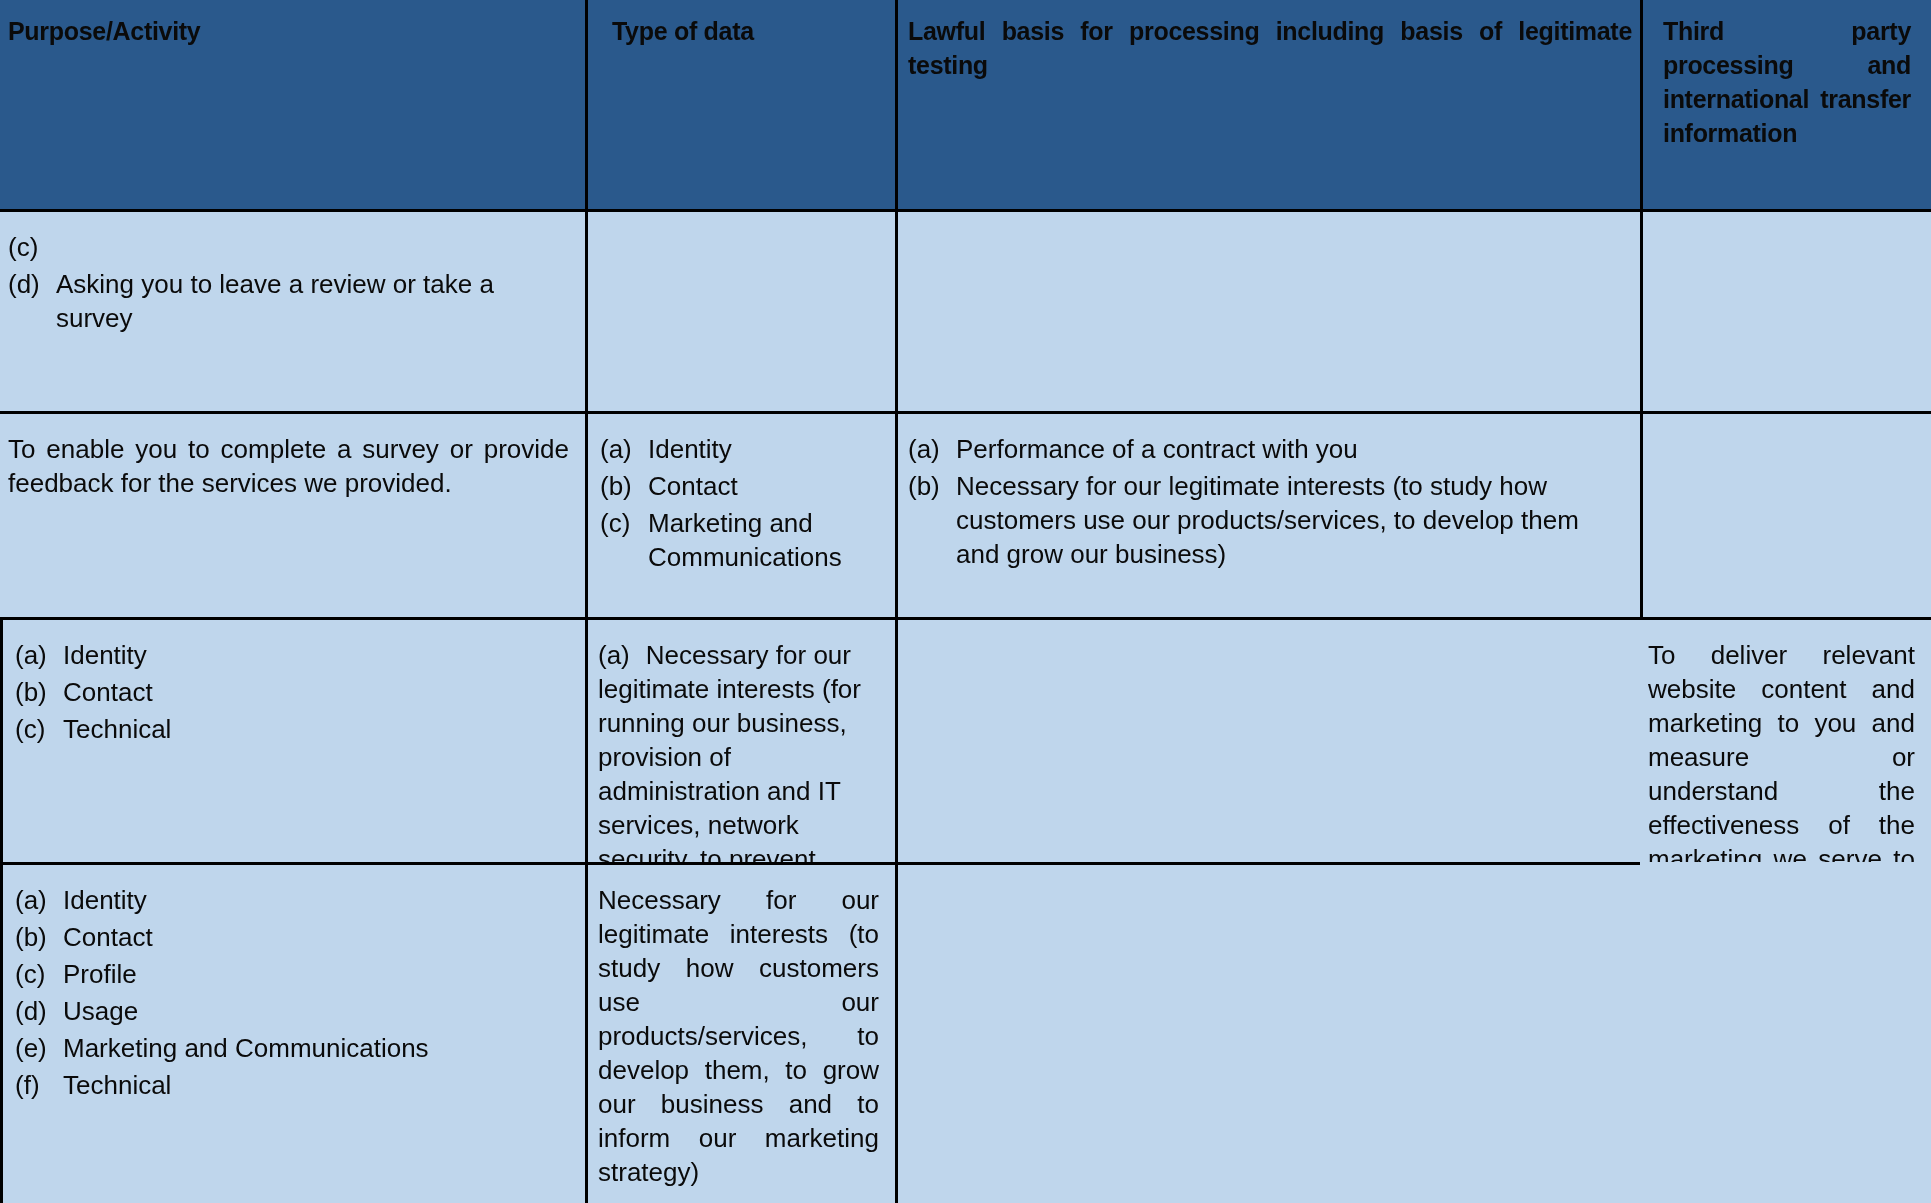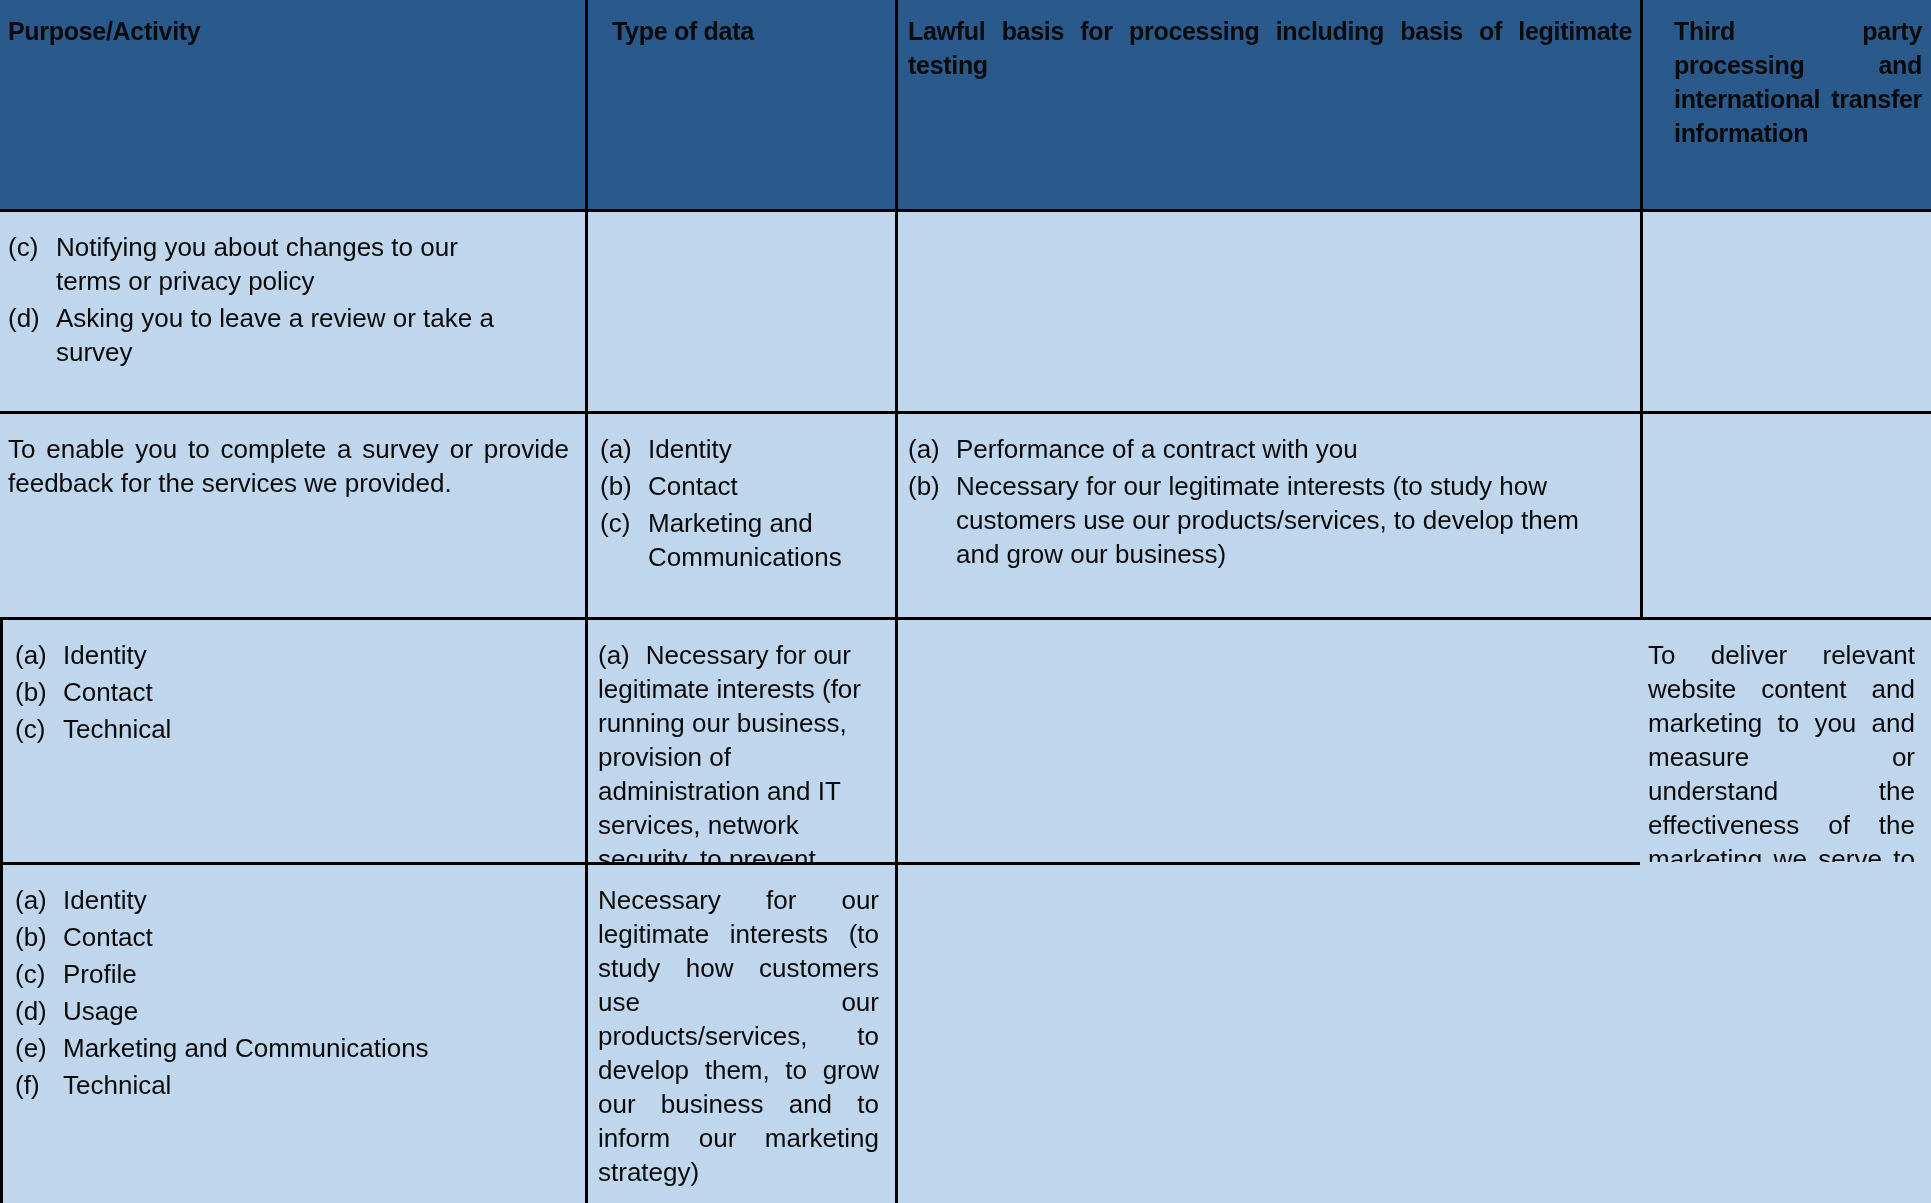--- a/index.html
+++ b/index.html
@@ -21,21 +21,21 @@
     border-left: 3px solid #000;
     border-top: 3px solid #000;
     font-size: 26px;
     line-height: 34px;
     padding: 18px 16px 8px 10px;
     overflow: hidden;
   }
   .c1 { border-left: none; padding-left: 8px; padding-right: 16px; }
   .c2 { padding-left: 12px; }
   .c3 { padding-left: 10px; padding-right: 16px; }
-  .c4 { padding-left: 31px; padding-right: 14px; }
+  .c4 { padding-left: 20px; padding-right: 14px; }
   .hdr {
     border-top: none;
     background: #2A598C;
     font-weight: bold;
     letter-spacing: -0.3px;
     font-size: 25px;
     padding-top: 14px;
   }
   .hdr.c2 { padding-left: 24px; }
   .hdr.c3 { padding-right: 8px; }
@@ -68,21 +68,20 @@
   <div class="cell hdr c3 justify">
     <div>Lawful basis for processing including basis of legitimate testing</div>
   </div>
   <div class="cell hdr c4 justify">
     <div class="hdr-inner-narrow">Third party processing and international transfer information</div>
   </div>
 
   <div class="cell c1">
     <div class="li">
       <span>(c)</span>
-      <span class="li-text-narrow">Notifying you about changes to our terms or privacy policy</span>
     </div>
     <div class="li">
       <span>(d)</span>
       <span class="li-text-narrow">Asking you to leave a review or take a survey</span>
     </div>
   </div>
   <div class="cell c2"></div>
   <div class="cell c3"></div>
   <div class="cell c4"></div>
 

